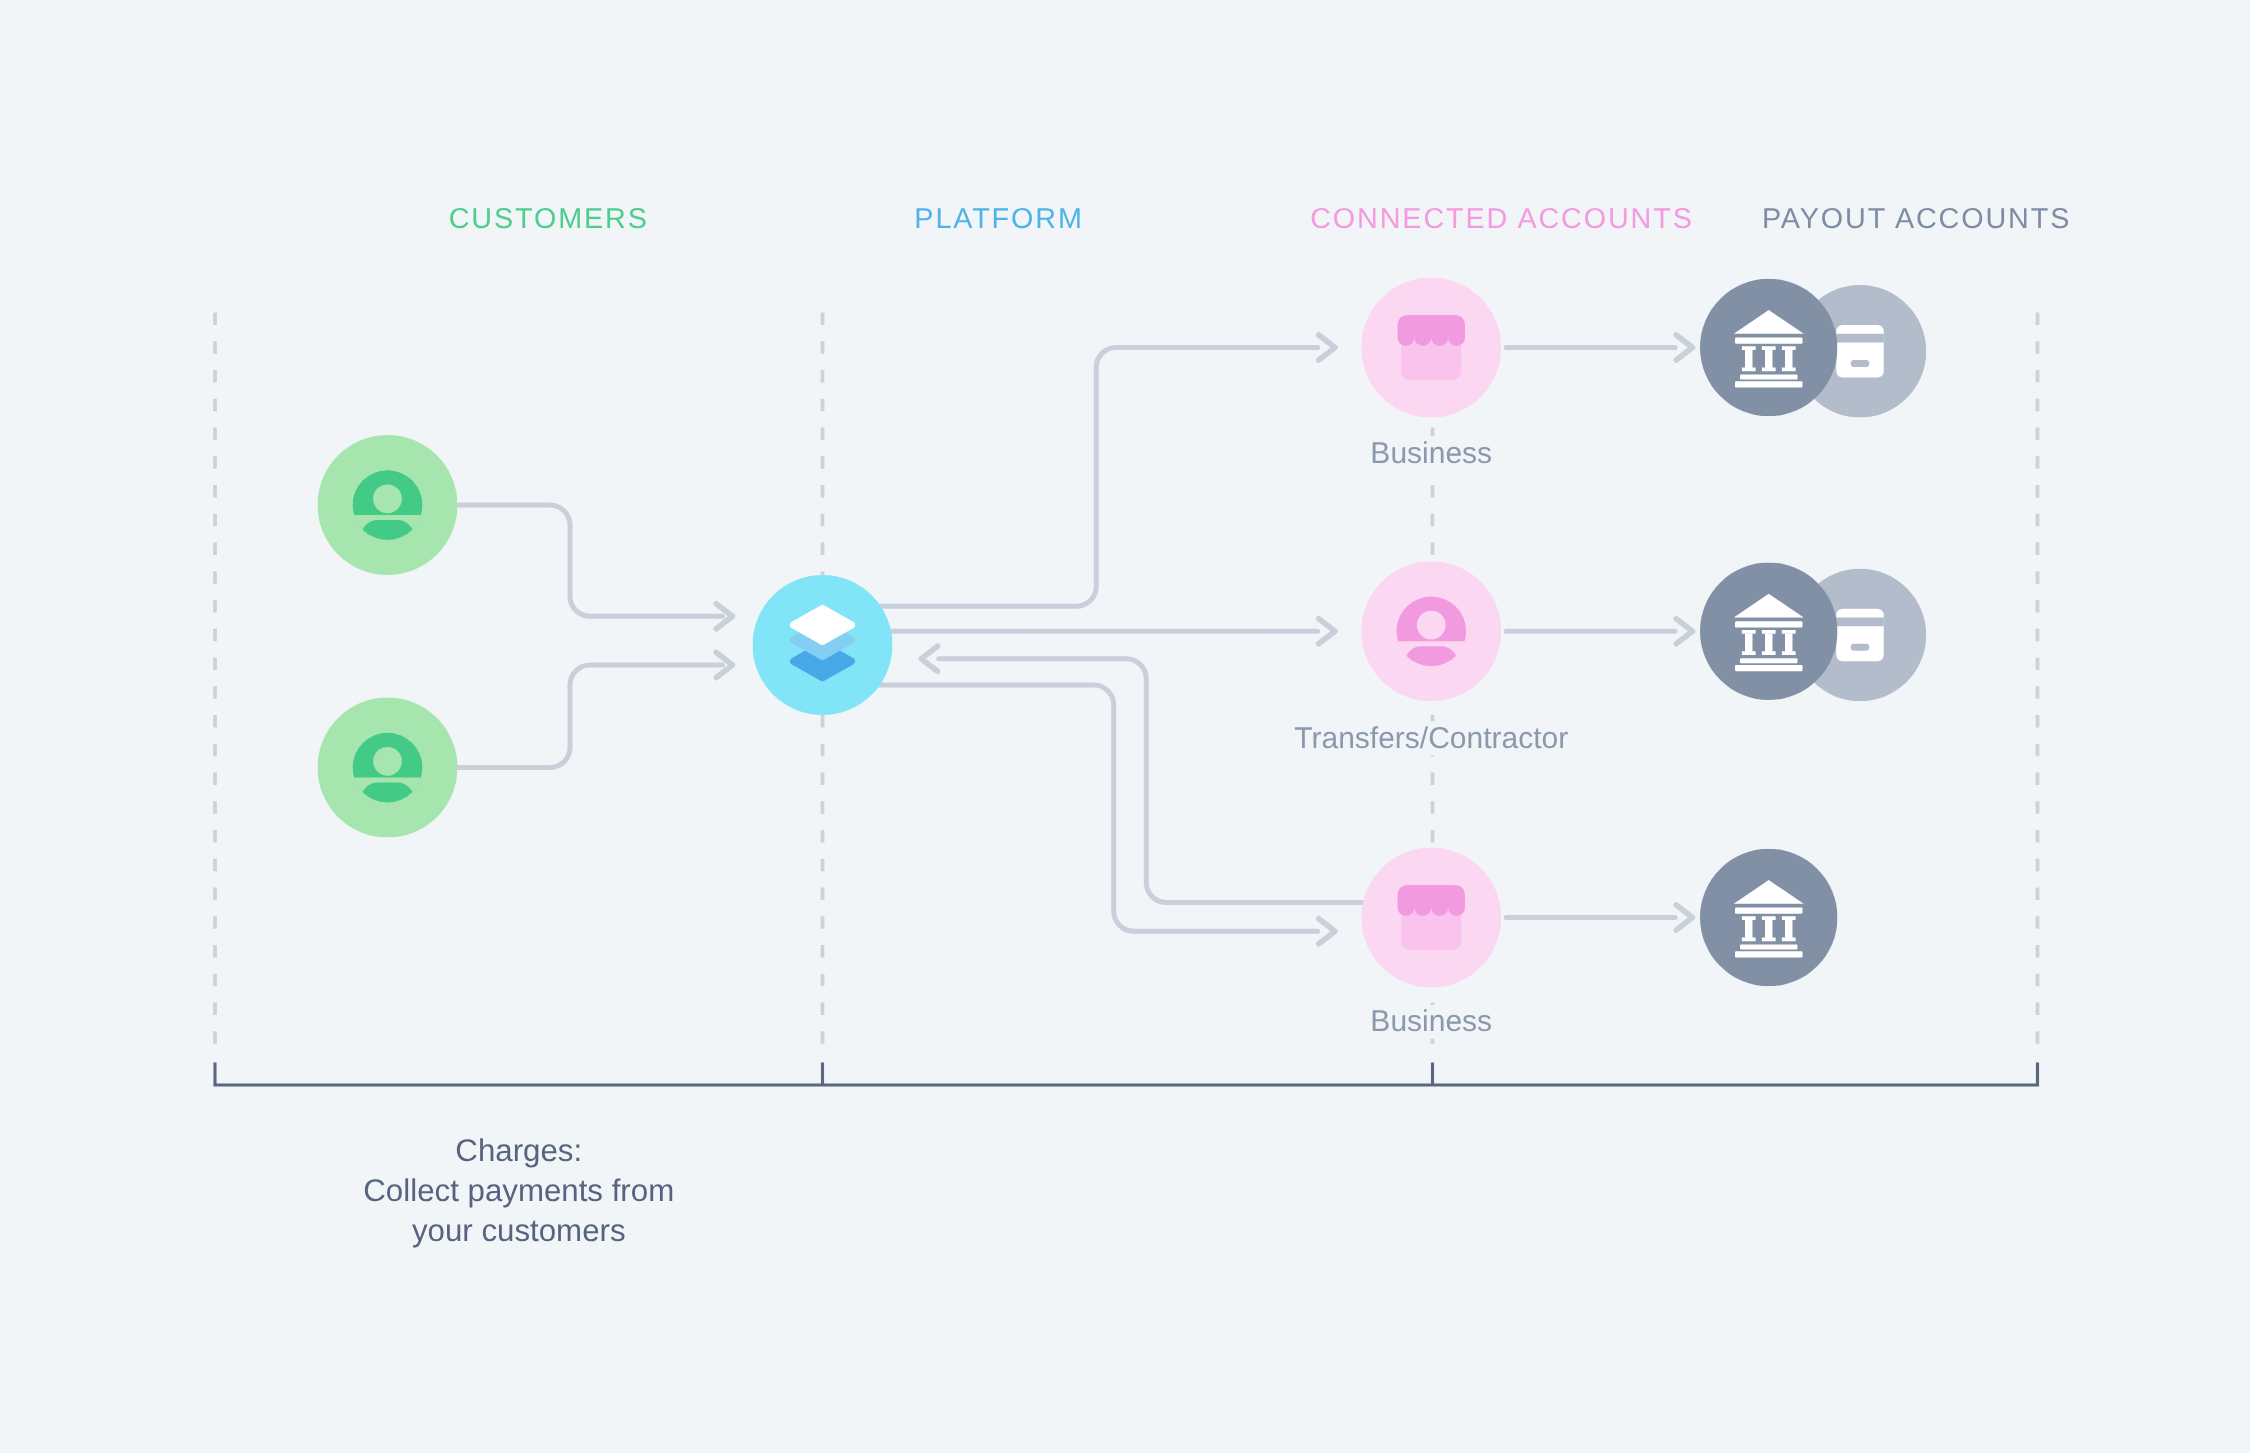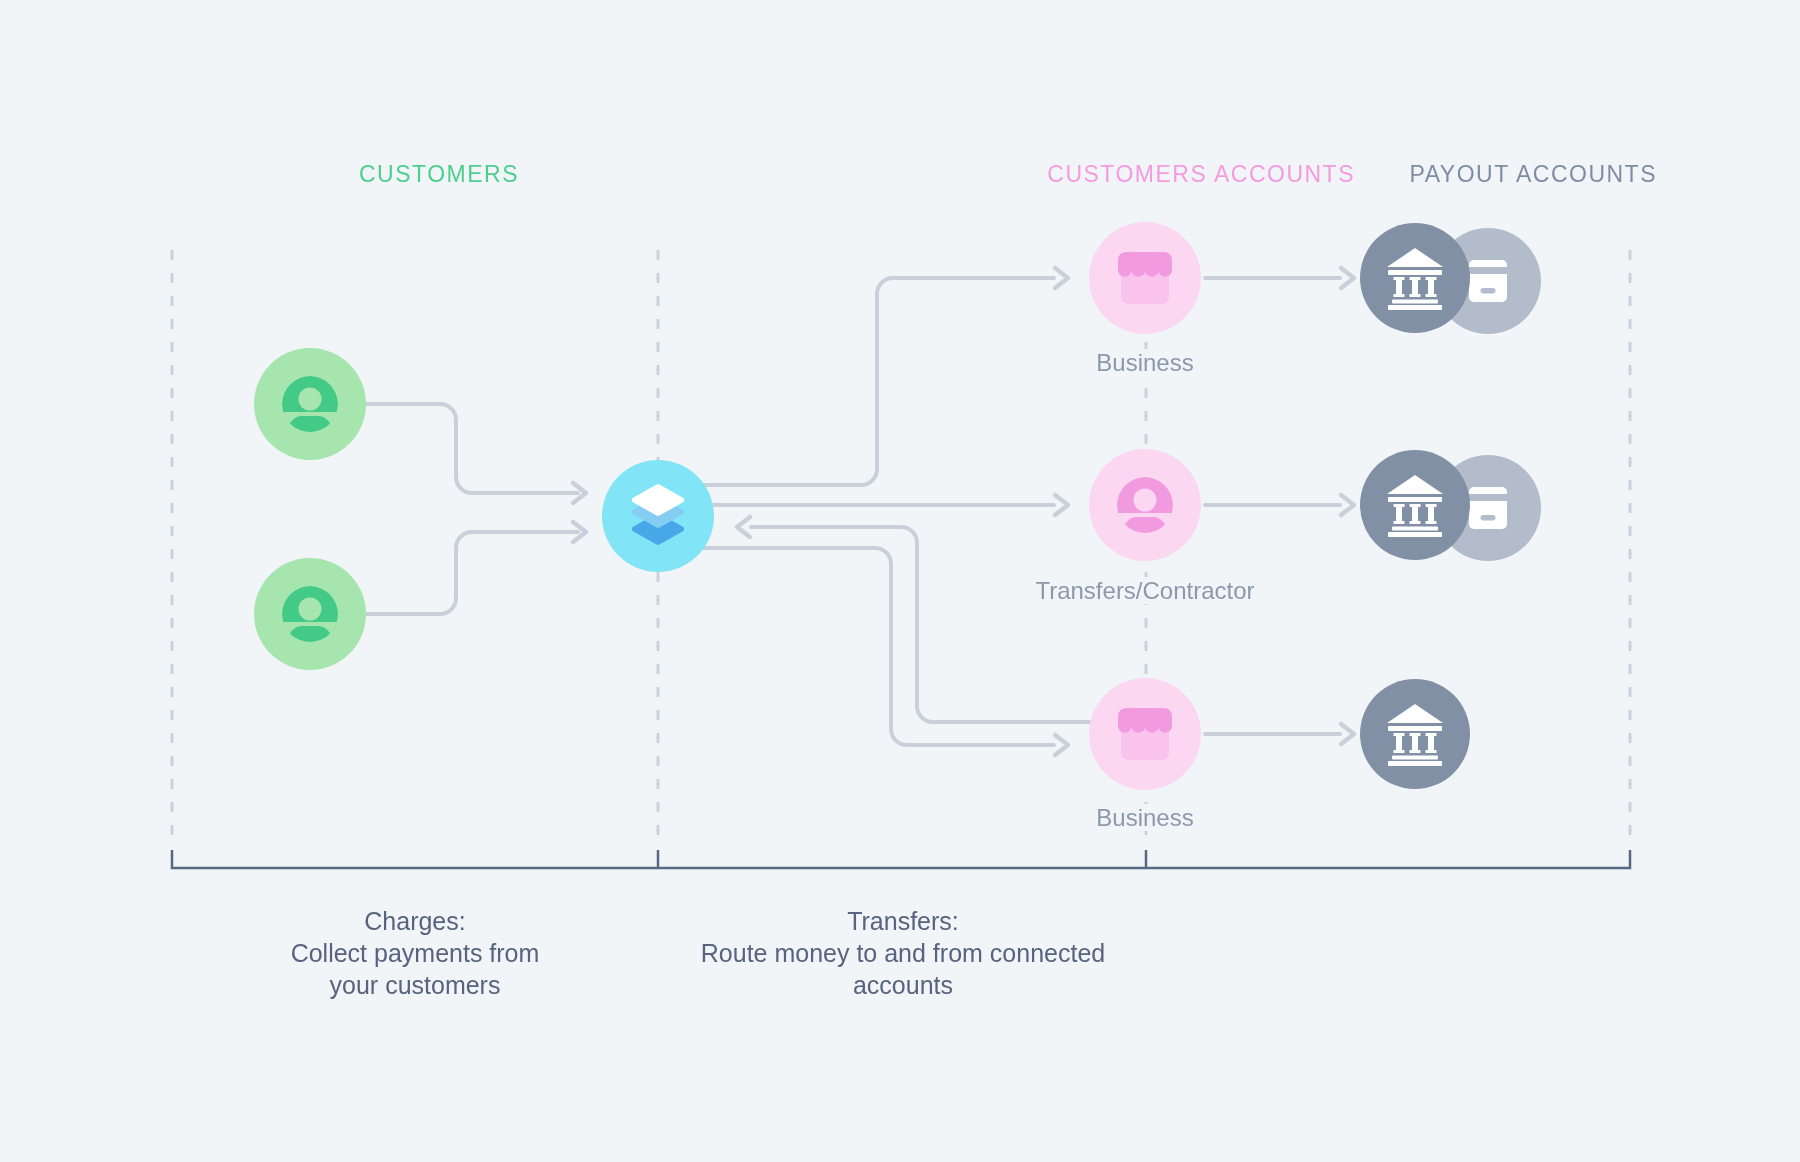--- a/index.html
+++ b/index.html
@@ -73,21 +73,22 @@
     <path class="arrow" d="M1341 268 L1354 278 L1341 288"></path>
     <path class="wire" d="M1205 505 H1340"></path>
     <path class="arrow" d="M1341 495 L1354 505 L1341 515"></path>
     <path class="wire" d="M1205 734 H1340"></path>
     <path class="arrow" d="M1341 724 L1354 734 L1341 744"></path>
 
     <path class="bracket" d="M172 850 V868 H1630 V850 M658 850 V868 M1146 850 V868"></path>
   </svg>
 
   <div class="hdr hdr-green" style="left:99px;top:160px">CUSTOMERS</div>
-  <div class="hdr hdr-pink" style="left:935px;top:160px">CUSTOMERS ACCOUNTS</div>
+  <div class="hdr hdr-blue" style="left:447px;top:160px">PLATFORM</div>
+  <div class="hdr hdr-pink" style="left:935px;top:160px">CONNECTED ACCOUNTS</div>
   <div class="hdr hdr-slate" style="left:1237px;top:160px">PAYOUT ACCOUNTS</div>
 
   <div class="node green" style="left:254px;top:348px">
     <svg viewBox="-56 -56 112 112" width="112" height="112">
       <circle r="56" class="c-light"></circle>
       <clipPath id="pcg1">
           <circle r="28"></circle>
         </clipPath>
       <g clip-path="url(#pcg1)">
         <circle r="28" class="c-dark"></circle>
@@ -236,17 +237,14 @@
           <rect x="10.5" y="16" width="11" height="3"></rect>
         <rect x="-23" y="21.5" width="46" height="4" rx="1"></rect>
         <rect x="-27" y="27" width="54" height="5" rx="1"></rect>
       </g>
     </svg>
   </div>
 
   <div class="caption" style="left:155px;top:905px">Charges:
 Collect payments from
 your customers</div>
-  <div class="caption" style="left:643px;top:905px">Transfers:
-Route money to and from connected
-accounts</div>
 
 </div>
 
 </body></html>

